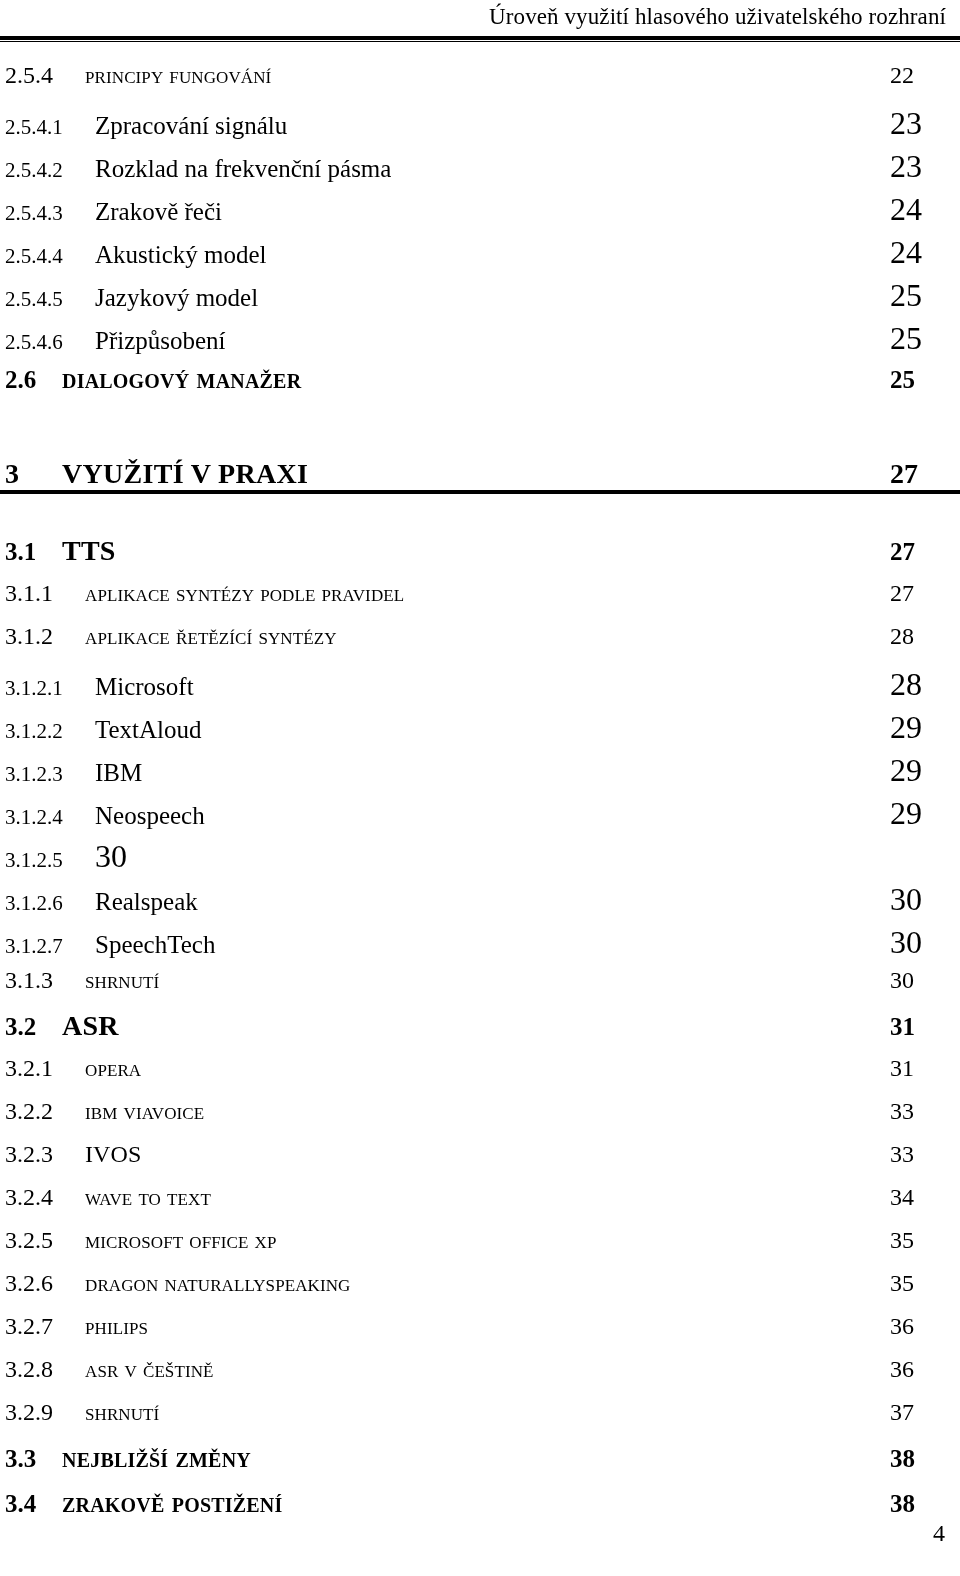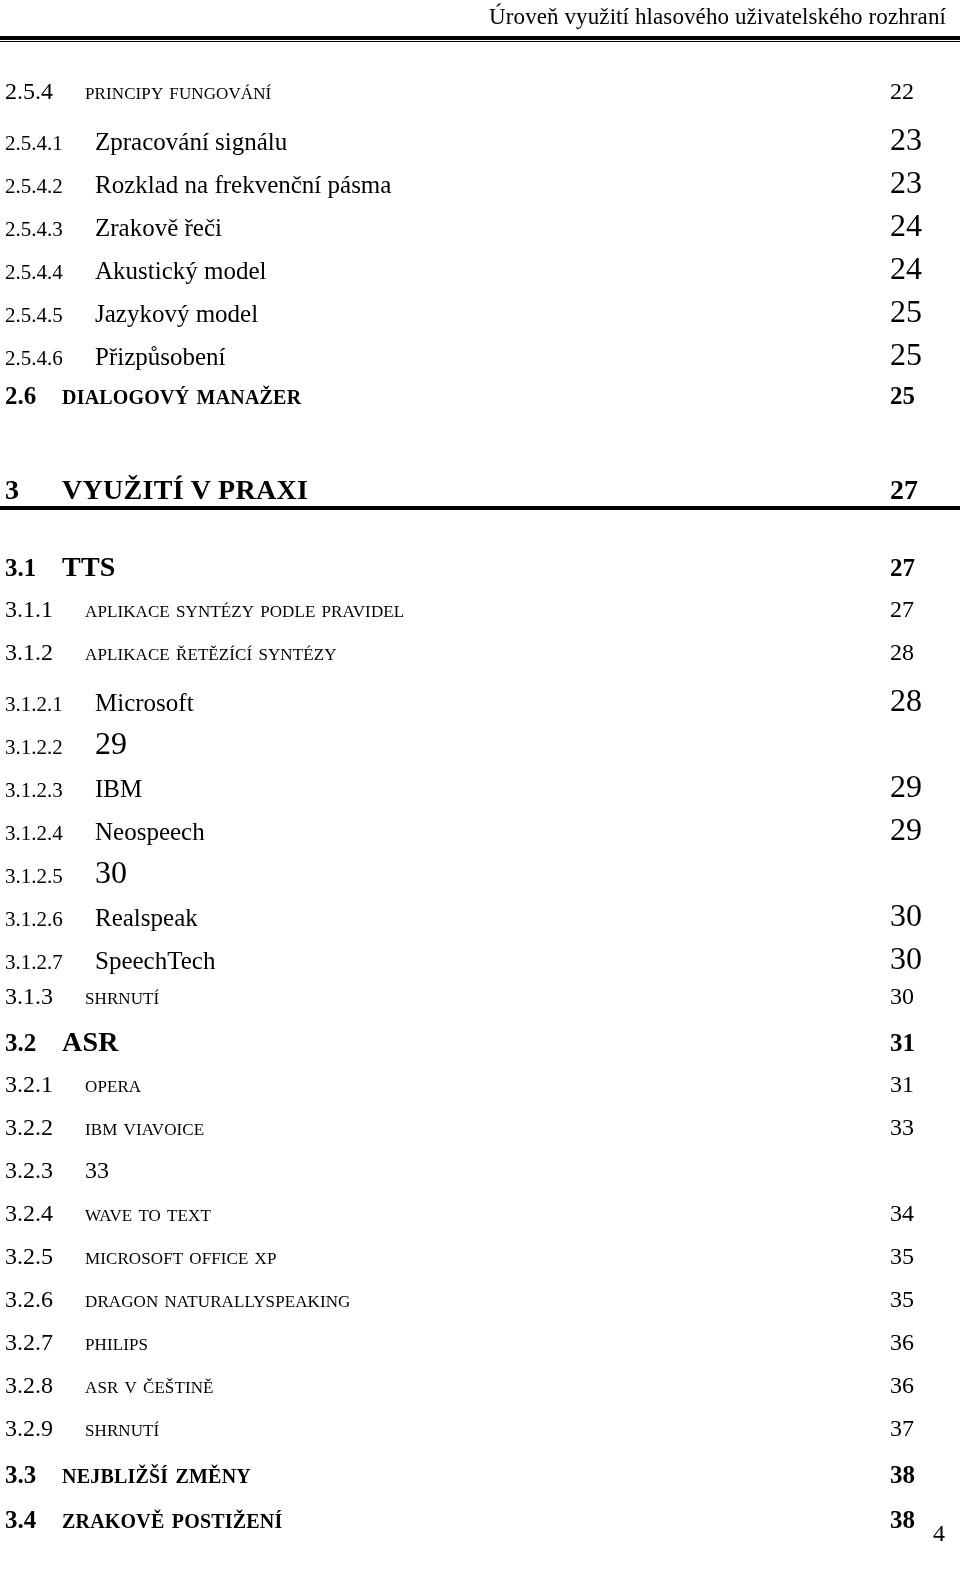--- a/index.html
+++ b/index.html
@@ -51,21 +51,21 @@
     top: 41px;
     left: 0px;
     width: 960px;
     height: 1px;
     background: #000000;
   }
 
   
   .toc {
     position: absolute;
-    top: 78px;
+    top: 62px;
     left: 0px;
     width: 960px;
   }
 
   .toc-row {
     position: relative;
     display: flex;
     align-items: baseline;
     height: 43px;
     white-space: nowrap;
@@ -253,20 +253,21 @@
         <span class="label">Aplikace řetězící syntézy</span>
         <span class="pg">28</span>
       </div>
       <div class="toc-row lvl4">
         <span class="num">3.1.2.1</span>
         <span class="label asis">Microsoft</span>
         <span class="pg">28</span>
       </div>
       <div class="toc-row lvl4">
         <span class="num">3.1.2.2</span>
+        <span class="label asis">TextAloud</span>
         <span class="pg">29</span>
       </div>
       <div class="toc-row lvl4">
         <span class="num">3.1.2.3</span>
         <span class="label asis">IBM</span>
         <span class="pg">29</span>
       </div>
       <div class="toc-row lvl4">
         <span class="num">3.1.2.4</span>
         <span class="label asis">Neospeech</span>
@@ -301,20 +302,21 @@
         <span class="label">Opera</span>
         <span class="pg">31</span>
       </div>
       <div class="toc-row lvl3">
         <span class="num">3.2.2</span>
         <span class="label">IBM ViaVoice</span>
         <span class="pg">33</span>
       </div>
       <div class="toc-row lvl3">
         <span class="num">3.2.3</span>
+        <span class="label asis">IVOS</span>
         <span class="pg">33</span>
       </div>
       <div class="toc-row lvl3">
         <span class="num">3.2.4</span>
         <span class="label">Wave To Text</span>
         <span class="pg">34</span>
       </div>
       <div class="toc-row lvl3">
         <span class="num">3.2.5</span>
         <span class="label">Microsoft Office XP</span>

